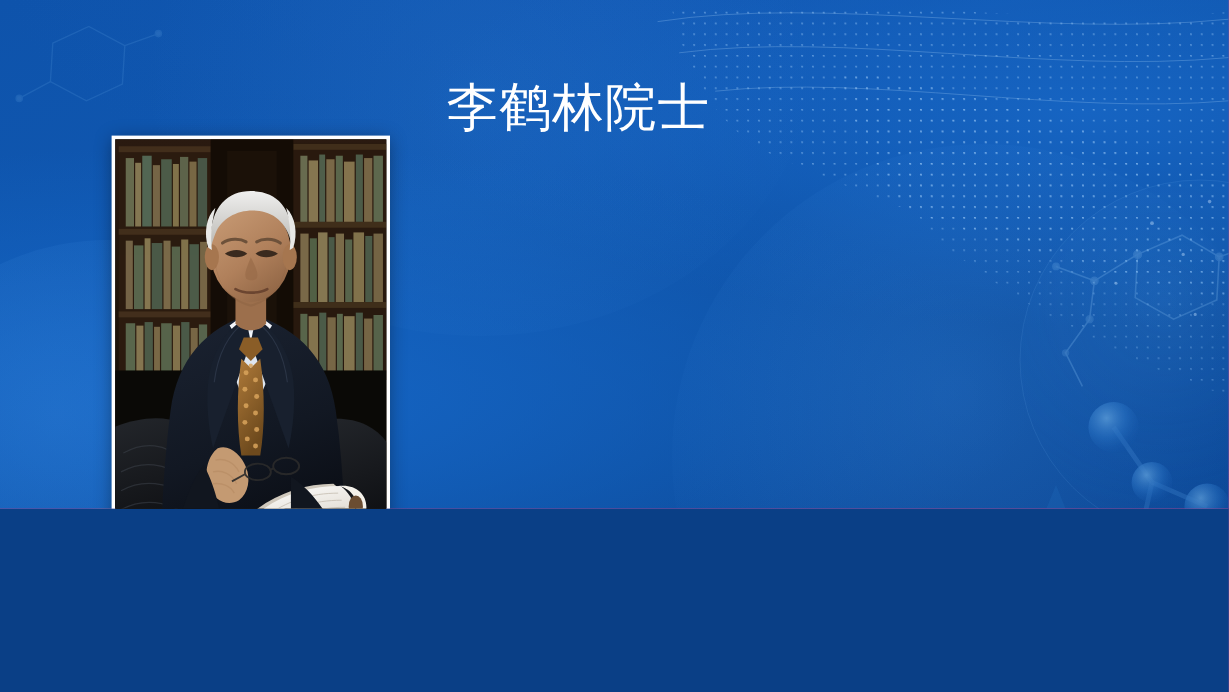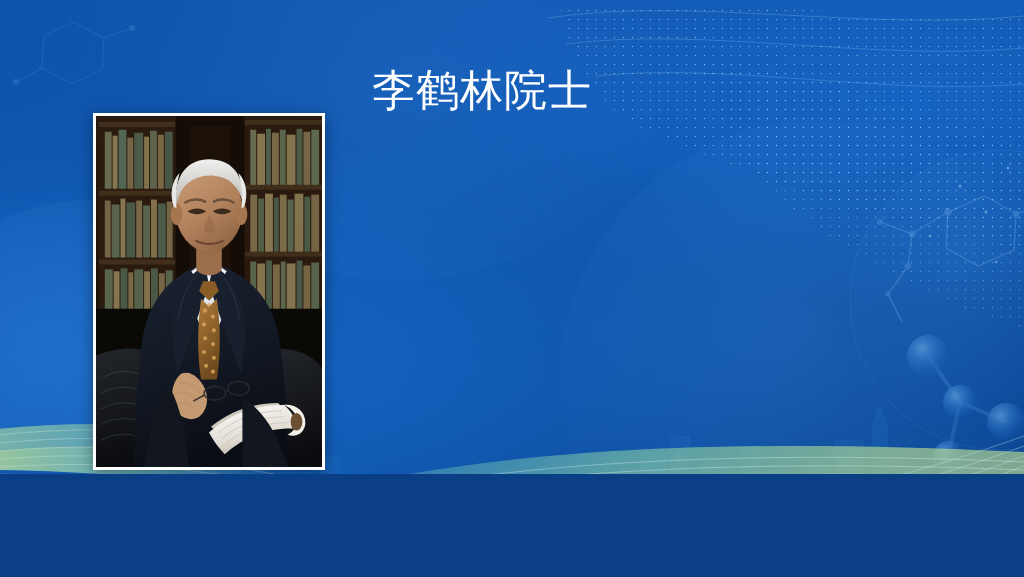--- a/index.html
+++ b/index.html
@@ -7,21 +7,21 @@
     padding: 0;
     background: #0a3f86;
   }
   body {
     font-family: "Liberation Sans", "DejaVu Sans", sans-serif;
   }
 
   #slide {
     position: relative;
     width: 1024px;
-    height: 474px;
+    height: 424px;
     overflow: hidden;
     background: #ec4899;
   }
 
   
   .bg-layer {
     position: absolute;
     inset: 0;
     pointer-events: none;
   }

